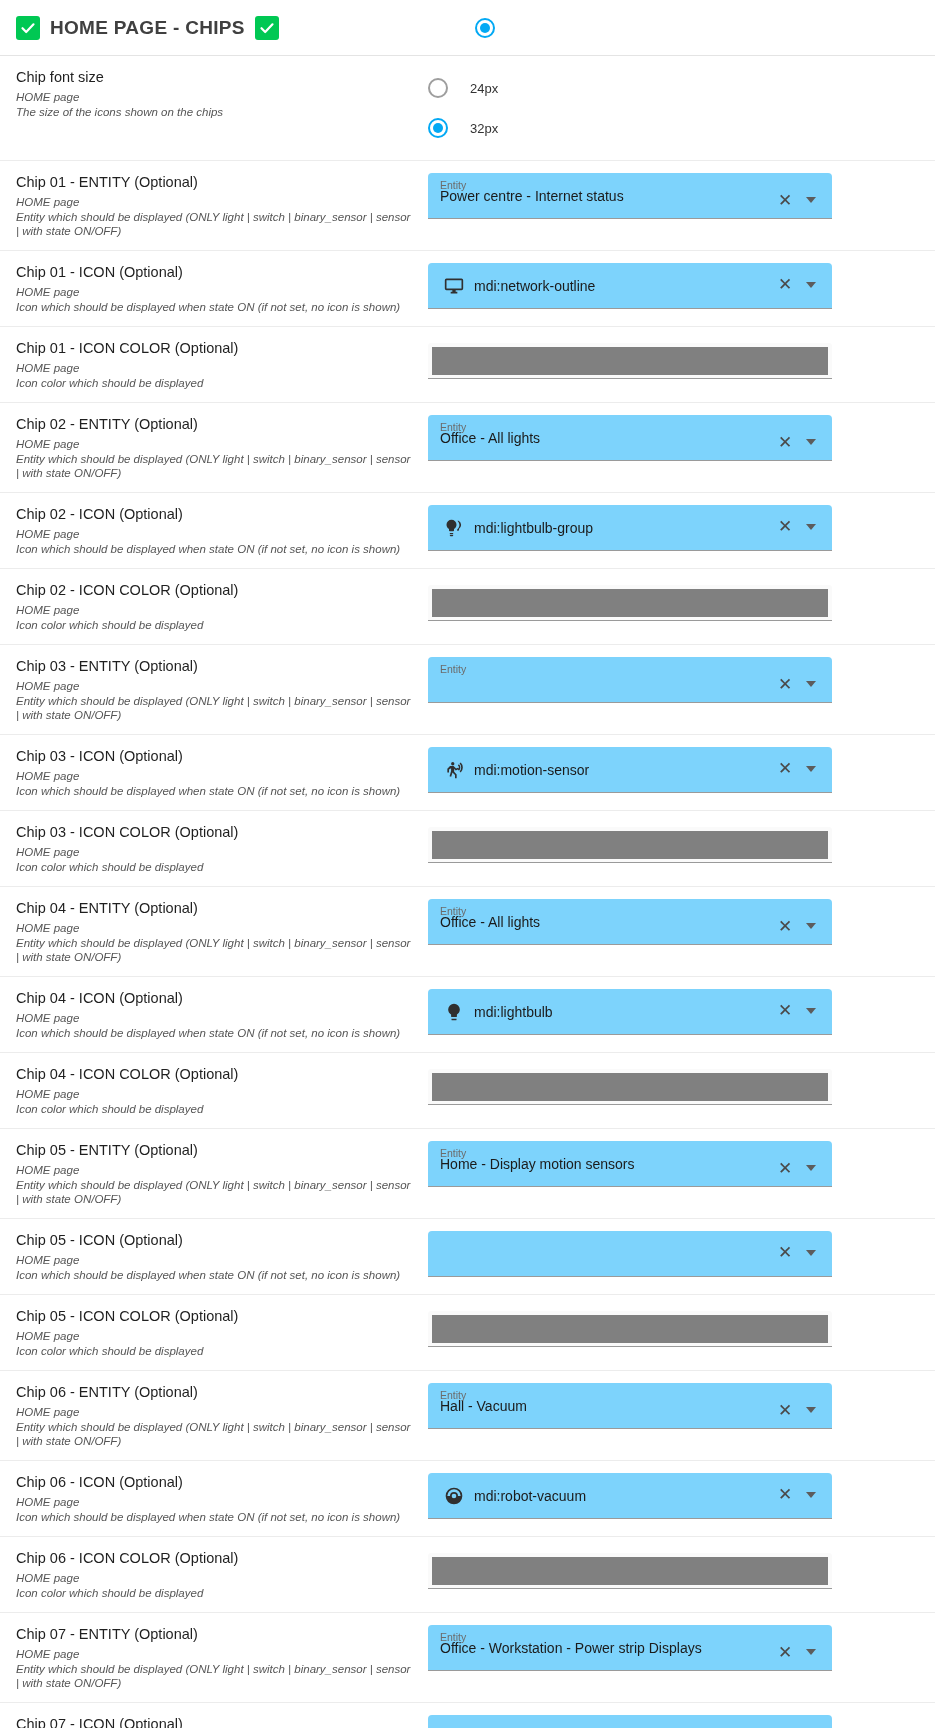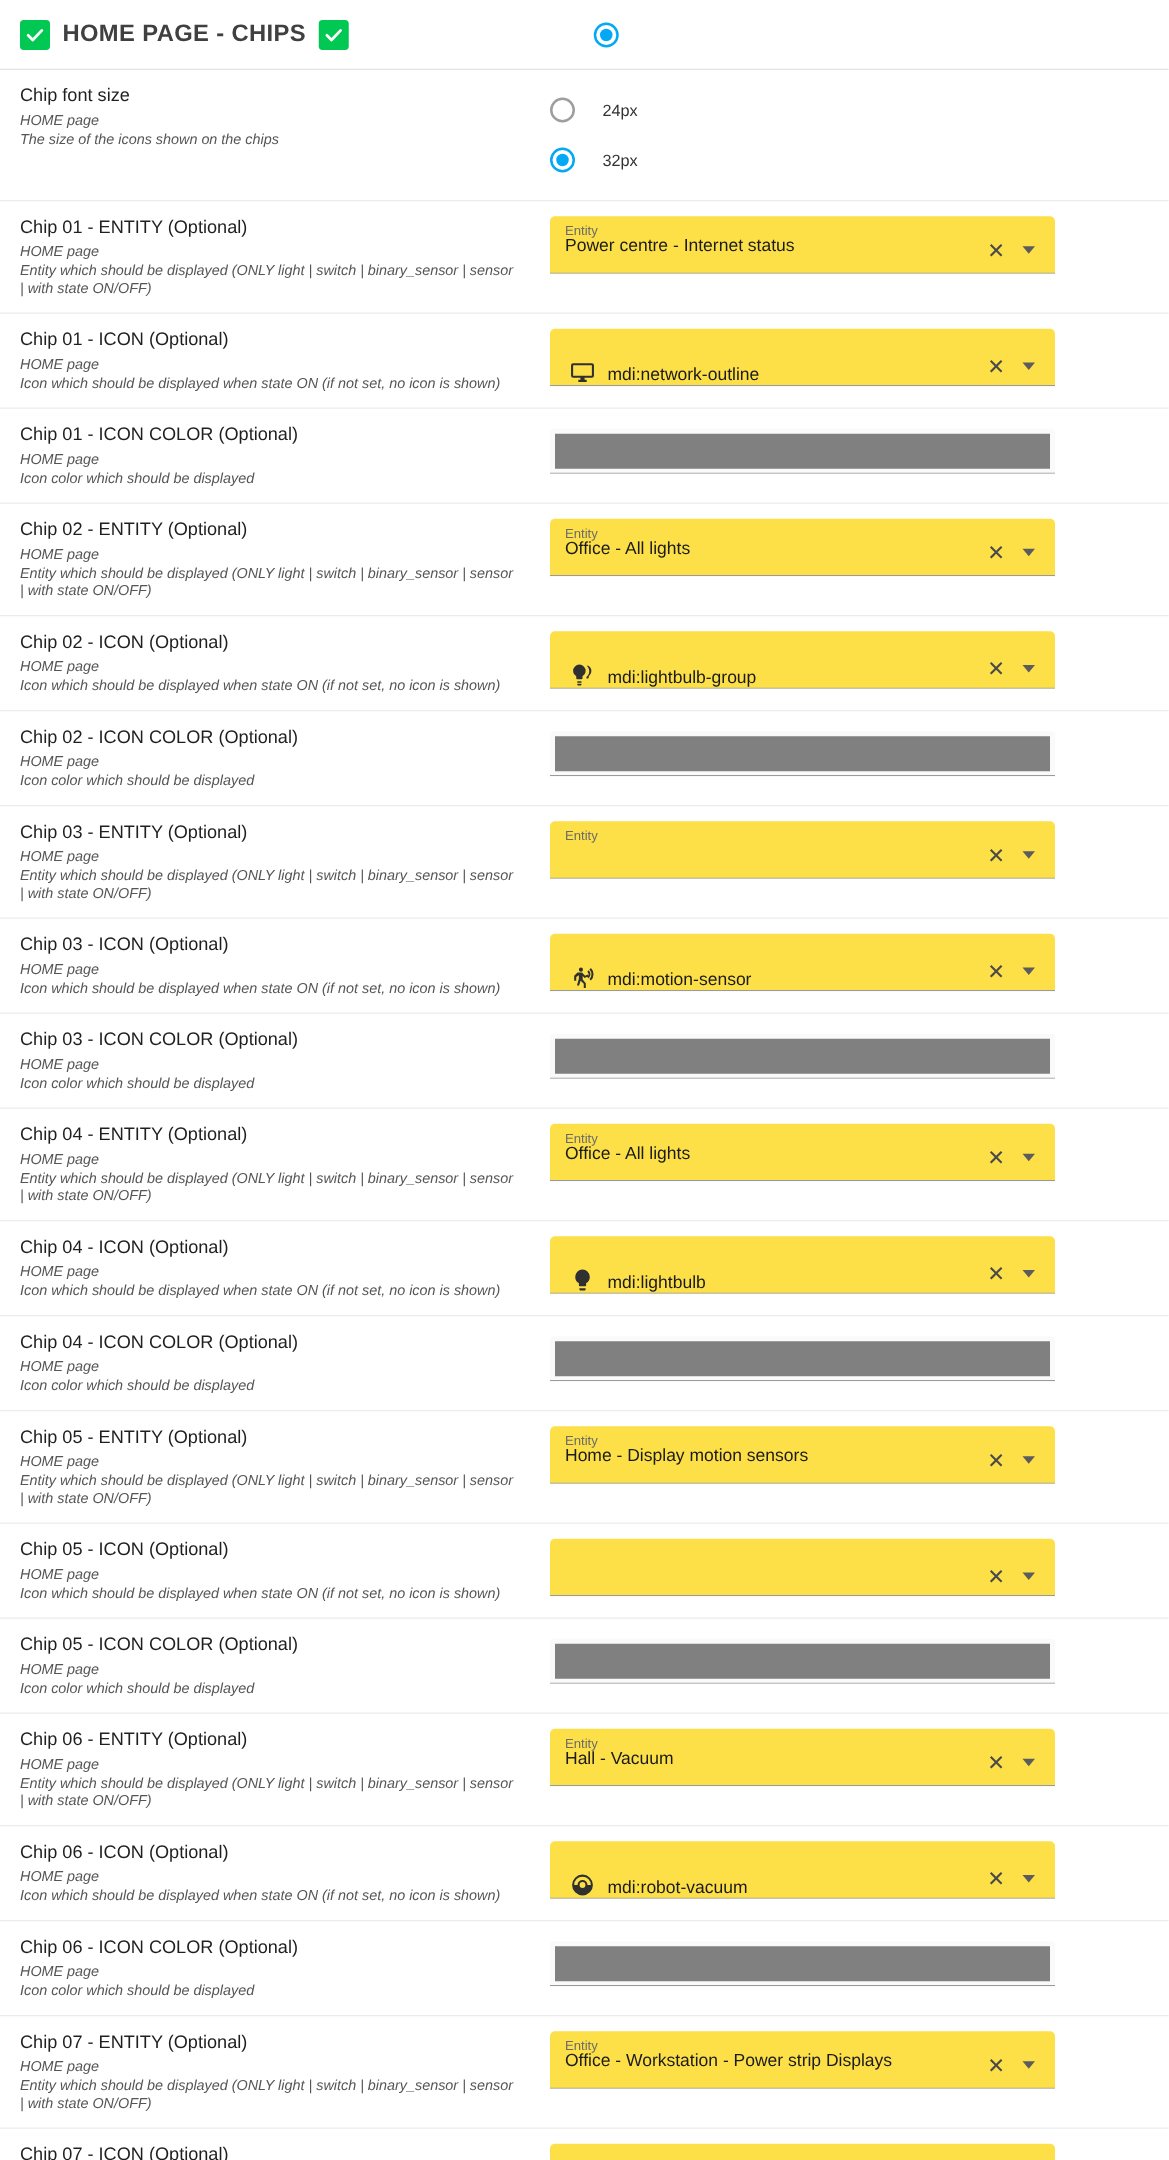--- a/index.html
+++ b/index.html
@@ -76,21 +76,20 @@
     background: #03a9f4;
   }
 
   
   .row {
     display: flex;
     align-items: flex-start;
     border-bottom: 1px solid #ececec;
     padding: 12px 16px 12px 16px;
     min-height: 70px;
-    gap: 12px;
   }
   .row.tall { min-height: 78px; }
   .desc {
     width: 412px;
     flex: 0 0 412px;
     padding-right: 12px;
   }
   .desc .title {
     font-size: 14.5px;
     color: #1f1f1f;
@@ -123,21 +122,21 @@
     font-size: 13px;
     color: #333;
     margin-left: 22px;
     white-space: nowrap;
   }
 
   
   .field {
     position: relative;
     width: 404px;
-    background: #fde047;
+    background: #7dd3fc;
     border-bottom: 1px solid #9a9a9a;
     border-radius: 4px 4px 0 0;
     min-height: 46px;
     display: flex;
     align-items: center;
     padding: 0 8px 0 12px;
   }
   .field.with-label { padding-top: 14px; align-items: flex-start; }
   .field .flabel {
     position: absolute;
@@ -149,21 +148,21 @@
   .field .fvalue {
     font-size: 14px;
     color: #1b1b1b;
     line-height: 18px;
     padding: 0 0 8px 0;
     flex: 1 1 auto;
     white-space: nowrap;
     overflow: hidden;
     text-overflow: ellipsis;
   }
-  .field.no-label { align-items: flex-end; }
+  .field.no-label { align-items: center; }
   .field.no-label .fvalue { padding: 0; }
   .field .icon-slot {
     width: 28px;
     flex: 0 0 28px;
     display: flex;
     align-items: center;
     justify-content: center;
     margin-right: 6px;
     color: #303030;
   }

